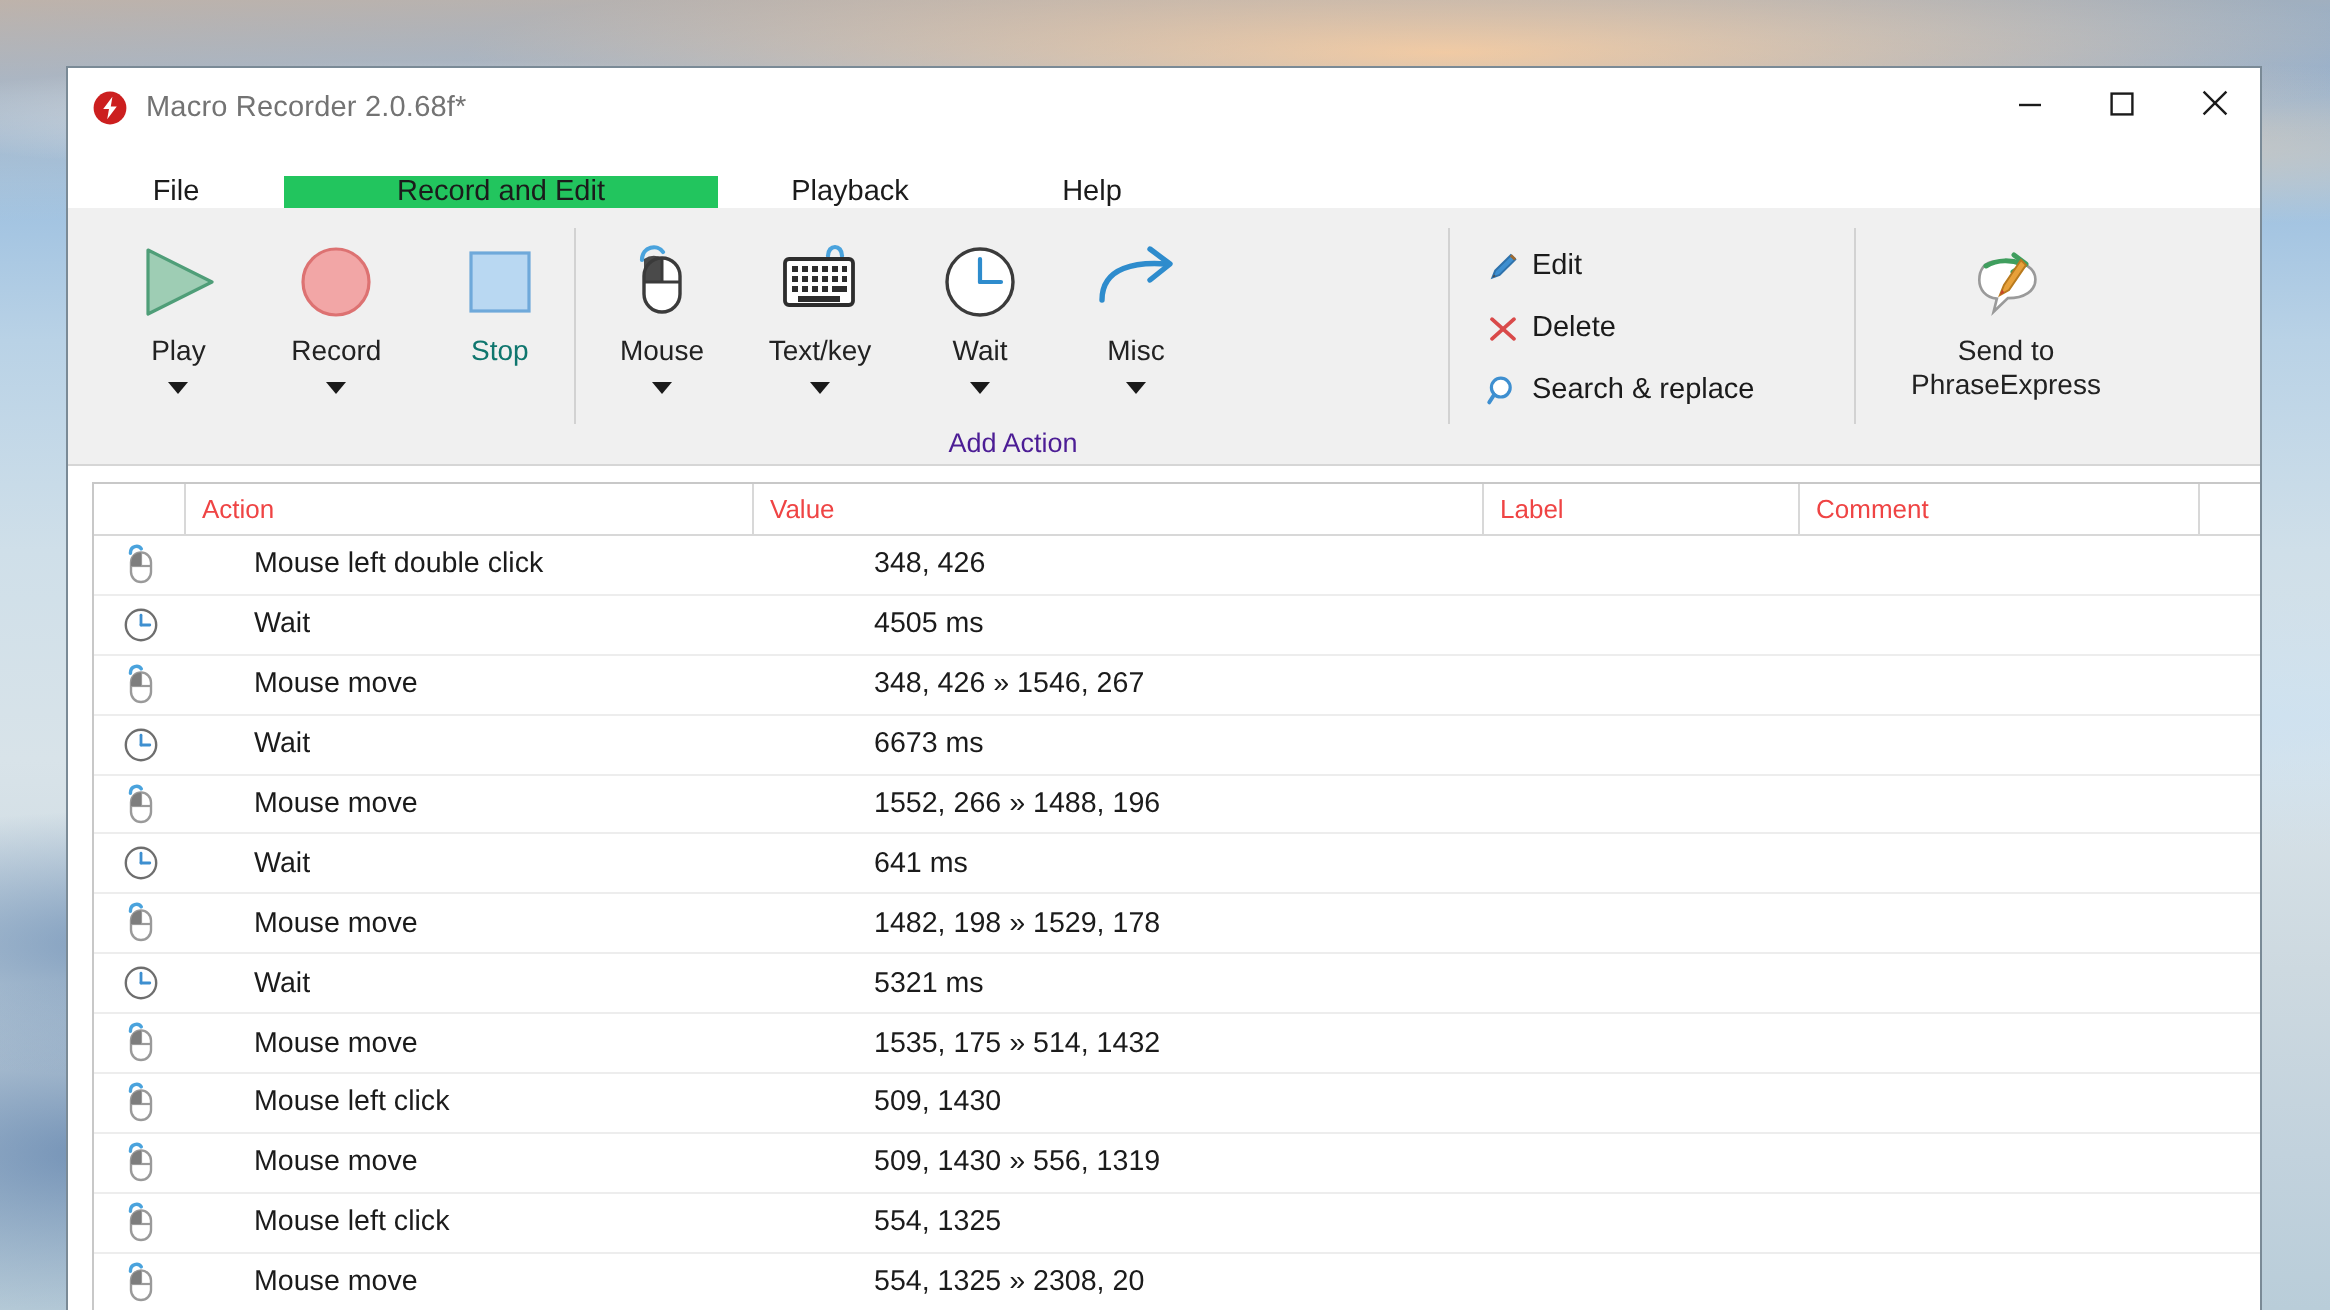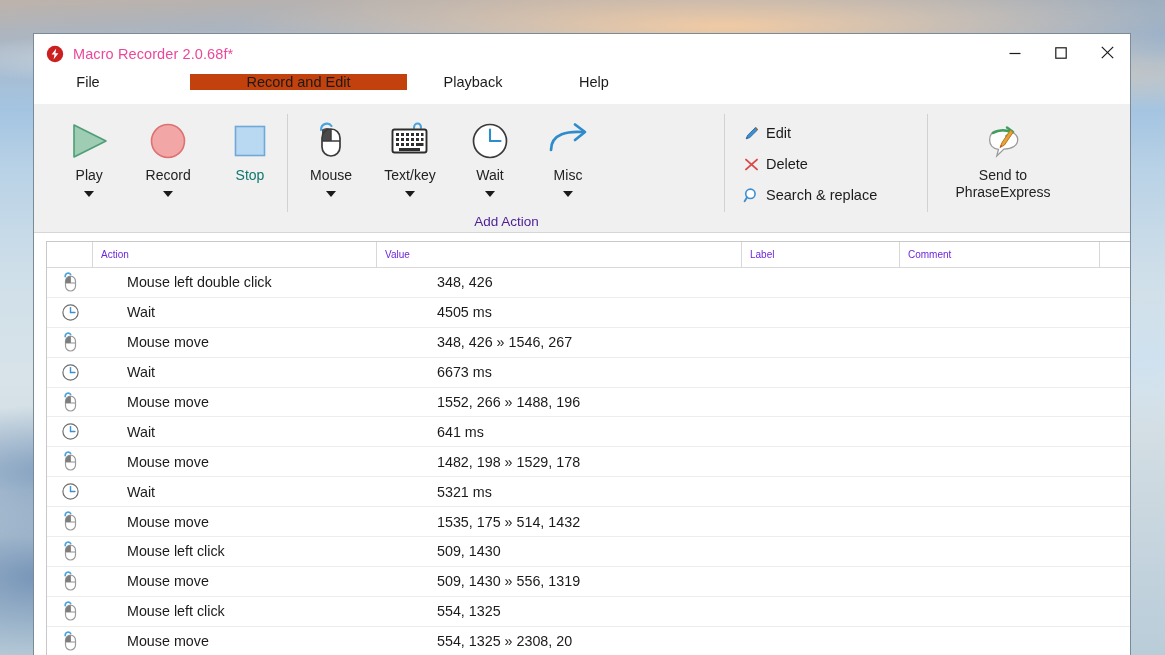--- a/index.html
+++ b/index.html
@@ -53,51 +53,51 @@
     flex: 0 0 auto;
     position: relative;
   }
   .app-icon {
     width: 18px; height: 18px;
     margin-left: 12px; margin-right: 9px;
     flex: 0 0 auto;
   }
   .app-title {
     font-size: 14.5px;
-    color: #ec4899;
+    color: #737373;
     letter-spacing: 0.1px;
   }
   .win-controls {
     position: absolute; right: 0; top: 0;
     height: 40px; display: flex;
   }
   .win-btn {
     width: 46px; height: 40px;
     display: flex; align-items: center; justify-content: center;
     cursor: default;
   }
 
   
   .tabstrip {
     height: 30px;
     background: #ffffff;
-    display: flex; align-items: flex-start;
+    display: flex; align-items: flex-end;
     flex: 0 0 auto;
     position: relative;
   }
   .tab {
     display: flex; align-items: center; justify-content: center;
     font-size: 14.5px;
     color: #1b1b1b;
     cursor: default;
     position: relative;
     padding: 0 10px;
   }
   .tab.t-file      { width: 108px; }
-  .tab.t-record    { width: 217px; background: #c2410c; margin-left: 48px; }
+  .tab.t-record    { width: 217px; background: #22c55e; }
   .tab.t-playback  { width: 132px; }
   .tab.t-help      { width: 110px; }
 
   
   .ribbon {
     height: 129px;
     background: #f0f0f0;
     border-bottom: 1px solid #d6d6d6;
     display: flex;
     flex: 0 0 auto;
@@ -171,21 +171,21 @@
     position: relative;
   }
   .ghead {
     display: flex;
     height: 26px;
     border-bottom: 1px solid #d8d8d8;
     flex: 0 0 auto;
     background: #ffffff;
   }
   .ghead .hc {
-    font-size: 10px; color: #6d28d9;
+    font-size: 13px; color: #ef4444;
     display: flex; align-items: center;
     padding-left: 8px;
     border-right: 1px solid #d8d8d8;
     cursor: default;
   }
   .c-icon   { width: 46px; }
   .c-action { width: 284px; }
   .c-value  { width: 365px; }
   .c-label  { width: 158px; }
   .c-comment{ width: 200px; }

